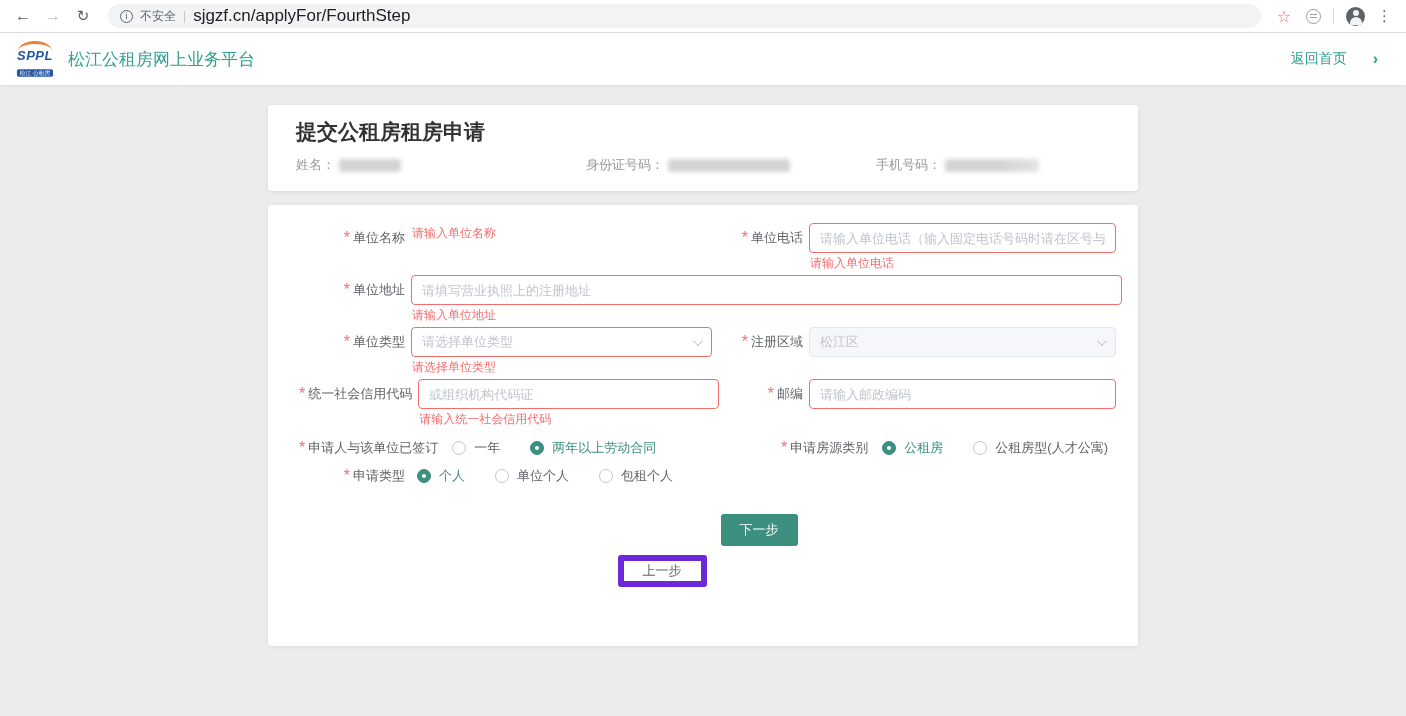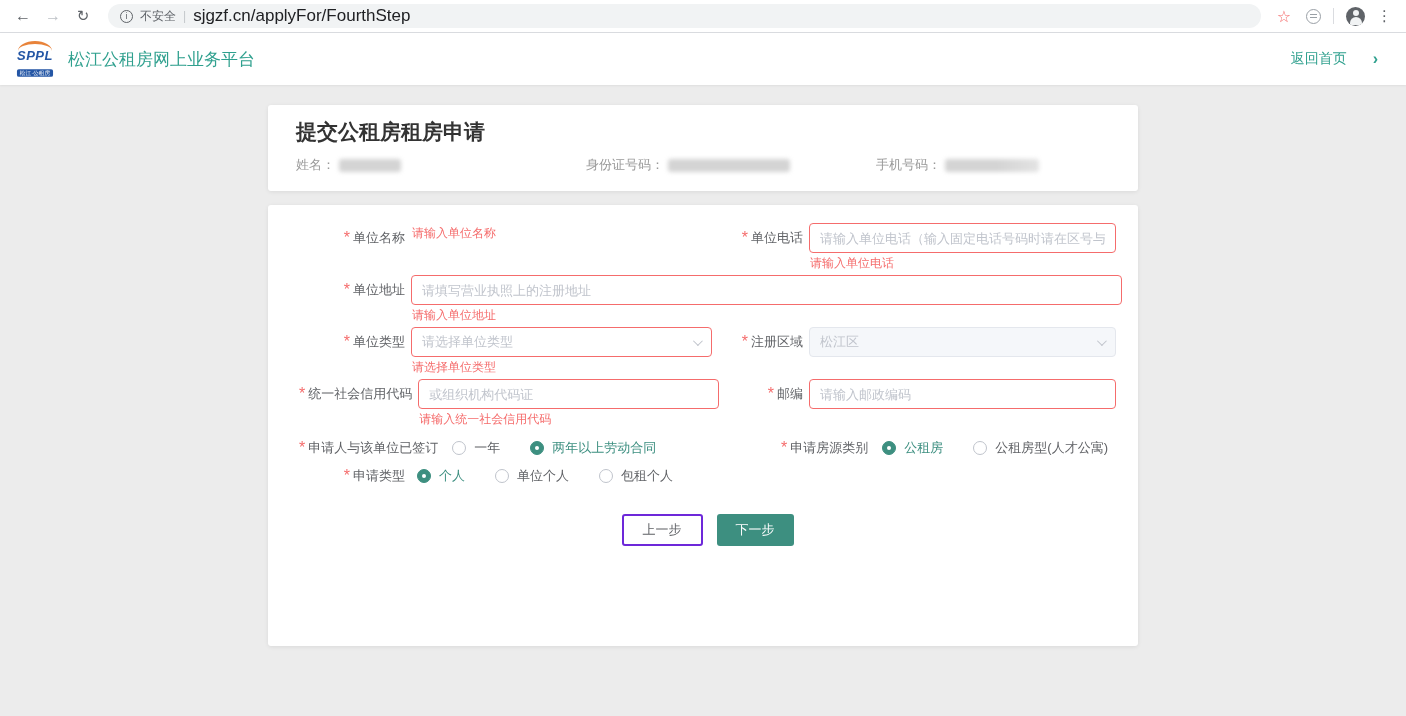--- a/index.html
+++ b/index.html
@@ -104,21 +104,21 @@
   .radio.checked .radio-dot{background:var(--accent); border-color:var(--accent);}
   .radio.checked .radio-dot::after{content:""; position:absolute; left:4px; top:4px; width:4px; height:4px;
     border-radius:50%; background:#fff;}
   .radio-text{font-size:13px; color:#606266;}
   .radio.checked .radio-text{color:var(--accent);}
 
   
   .btn-row{display:flex; justify-content:center; gap:14px; margin-top:28px;}
   .btn{height:32px; padding:0 19px; font-size:13px; border-radius:3px; cursor:pointer;
     display:flex; align-items:center; font-family:inherit;}
-  .btn-prev{background:#fff; border:2px solid #6d28d9; color:#606266;}
+  .btn-prev{background:#fff; border:6px solid #6d28d9; color:#606266;margin-top:41px;}
   .btn-next{background:var(--accent); border:none; color:#fff;}
 </style>
 </head>
 <body>
 
 <div class="browser-bar">
   <span class="nav-btn">←</span>
   <span class="nav-btn disabled">→</span>
   <span class="nav-btn reload">↻</span>
   <div class="url-pill">

